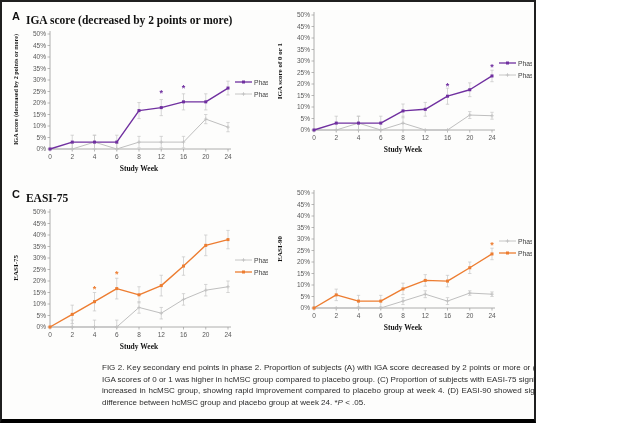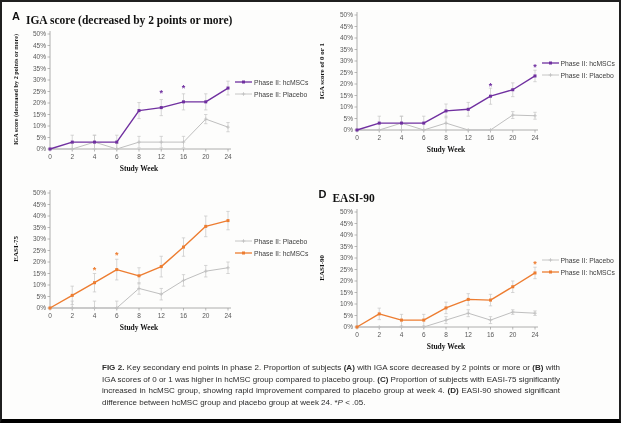--- a/index.html
+++ b/index.html
@@ -1,36 +1,36 @@
 <!DOCTYPE html>
 <html><head>
 <meta charset="utf-8">
 <style>
   html,body{margin:0;padding:0;background:#ffffff;}
   .figure{
-    width:621px;height:423px;box-sizing:border-box;
+    width:536px;height:423px;box-sizing:border-box;
     border:2px solid #1f1f1f;border-bottom:4px solid #000;
     background:#fdfdfc;overflow:hidden;position:relative;
     font-family:"Liberation Sans",sans-serif;
   }
   .panels{display:grid;grid-template-columns:1fr 1fr;grid-template-rows:178px 176px;padding:2px 2px 0 2px;}
   .panel{padding:3px 0 0 5px;overflow:hidden;}
   .panel-title{height:16px;margin:3px 0 0 3px;white-space:nowrap;}
   .letter{font-family:"Liberation Sans",sans-serif;font-weight:700;font-size:11px;color:#111;margin-right:6px;vertical-align:top;}
   .heading{font-family:"Liberation Serif",serif;font-weight:700;font-size:11.5px;color:#111;}
   .chart-row{display:flex;height:152px;margin-top:1px;}
   .ytitle-wrap{width:13px;display:flex;align-items:center;justify-content:center;padding-bottom:26px;flex:0 0 auto;}
   .ytitle{writing-mode:vertical-rl;transform:rotate(180deg);font-family:"Liberation Serif",serif;font-weight:700;font-size:7px;color:#111;white-space:nowrap;}
   svg.chart{width:212px;height:152px;flex:0 0 auto;}
   .legend{display:flex;flex-direction:column;gap:4px;justify-content:center;padding-bottom:30px;margin-left:1px;min-width:78px;}
   .legend-entry{display:flex;align-items:center;gap:2px;}
   .legend-entry svg{width:17px;height:8px;flex:0 0 auto;}
   .legend-label{font-size:6.8px;color:#3d3d3d;white-space:nowrap;}
   .caption{margin:4px 0 0 100px;width:458px;font-size:8px;line-height:1.45;color:#2b2b2b;text-align:justify;}
-  .seg-bold{font-weight:700;}
+  .seg-bold{font-weight:400;}
   .seg-italic{font-style:italic;}
 </style>
 </head>
 <body>
 
 <div class="figure">
   <div class="panels">
 
     <section class="panel">
       <div class="panel-title">
@@ -339,20 +339,23 @@
                 <line x1="6.7" y1="4" x2="10.3" y2="4" stroke="#BFBFBF" stroke-width="0.8"></line>
                 <line x1="8.5" y1="2.2" x2="8.5" y2="5.8" stroke="#BFBFBF" stroke-width="0.8"></line>
               </svg>
               <span class="legend-label">Phase II: Placebo</span>
             </div>
           </div>
       </div>
     </section>
 
     <section class="panel">
+      <div class="panel-title">
+        <span class="letter">C</span><span class="heading">EASI-75</span>
+      </div>
       <div class="chart-row">
         <div class="ytitle-wrap">
           <span class="ytitle">EASI-75</span>
         </div>
         <svg class="chart" viewBox="0 0 212 152">
             <g>
               <line x1="28" y1="4" x2="28" y2="122" stroke="#9B9B9B" stroke-width="0.8"></line>
               <line x1="28" y1="122" x2="209" y2="122" stroke="#9B9B9B" stroke-width="0.8"></line>
               <line x1="25.5" y1="122" x2="28" y2="122" stroke="#9B9B9B" stroke-width="0.7"></line>
               <text x="24" y="124" text-anchor="end" font-size="6.5" font-family="&quot;Liberation Sans&quot;, sans-serif" fill="#595959">0%</text>
@@ -500,23 +503,20 @@
                 <line x1="0" y1="4" x2="17" y2="4" stroke="#ED7D31" stroke-width="1.3"></line>
                 <rect x="7" y="2.5" width="3" height="3" fill="#ED7D31"></rect>
               </svg>
               <span class="legend-label">Phase II: hcMSCs</span>
             </div>
           </div>
       </div>
     </section>
 
     <section class="panel">
-      <div class="panel-title">
-        <span class="letter">D</span><span class="heading">EASI-90</span>
-      </div>
       <div class="chart-row">
         <div class="ytitle-wrap">
           <span class="ytitle">EASI-90</span>
         </div>
         <svg class="chart" viewBox="0 0 212 152">
             <g>
               <line x1="28" y1="4" x2="28" y2="122" stroke="#9B9B9B" stroke-width="0.8"></line>
               <line x1="28" y1="122" x2="209" y2="122" stroke="#9B9B9B" stroke-width="0.8"></line>
               <line x1="25.5" y1="122" x2="28" y2="122" stroke="#9B9B9B" stroke-width="0.7"></line>
               <text x="24" y="124" text-anchor="end" font-size="6.5" font-family="&quot;Liberation Sans&quot;, sans-serif" fill="#595959">0%</text>

